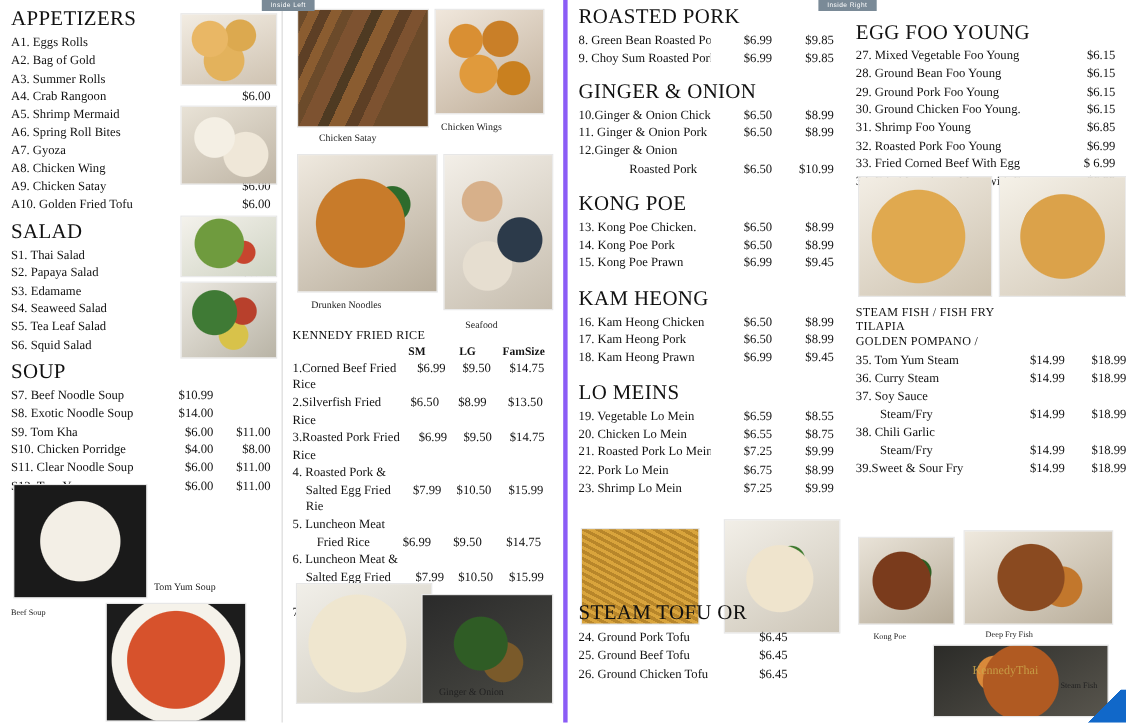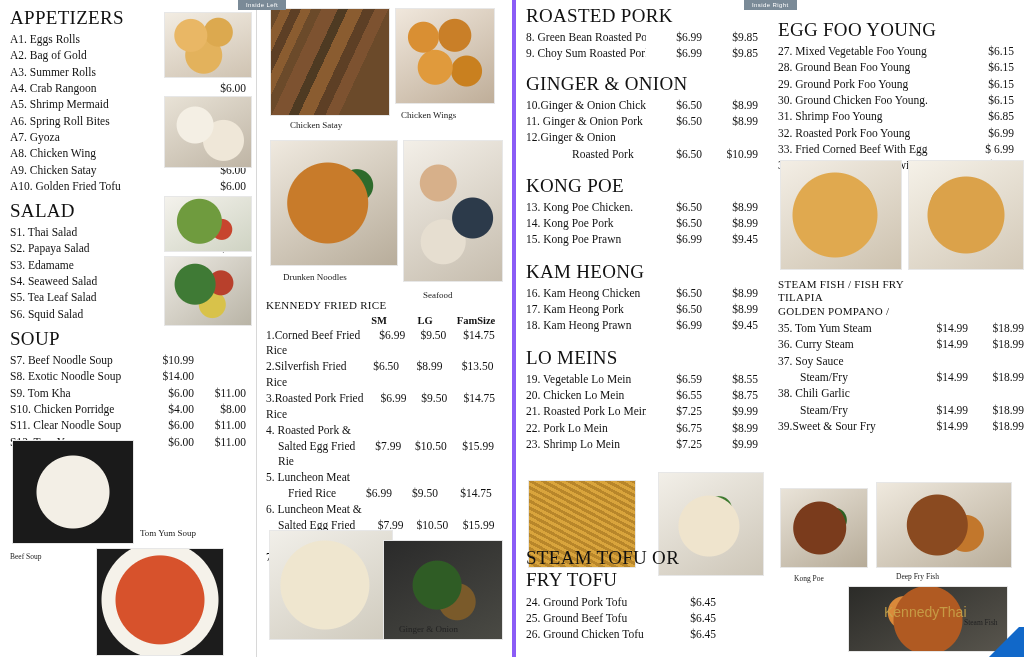--- a/index.html
+++ b/index.html
@@ -143,22 +143,22 @@
   .fr-row .p.fam { width:56px; text-align:center; }
 
   .two-price .pr { width:56px; }
   .two-price .pr2 { width:56px; }
 
   .indent { padding-left:12px; }
 
   .blue-corner { position:absolute; right:0; bottom:0; width:38px; height:30px;
     background:linear-gradient(135deg, transparent 48%, #1168c9 49%); }
 
-  .watermark { position:absolute; font-size:14px; color:#caa64b; opacity:.85;
-     font-family:Liberation Sans, sans-serif; }
+  .watermark { position:absolute; font-size:11px; color:#caa64b; opacity:.85;
+     font-family:Liberation Serif, serif; }
 </style>
 </head>
 <body>
 
 <div class="page">
 
   <div class="col col1">
     <div class="inner c1">
       <h2 class="section">APPETIZERS</h2>
       <div class="items">
@@ -478,21 +478,20 @@
             <span class="pr2">$9.99</span>
           </div>
       </div>
     </div>
 
     <div class="photo img-lomein" style="left:12px; top:480px; width:108px; height:88px;"></div>
     <div class="photo img-tofu" style="left:142px; top:472px; width:106px; height:104px;"></div>
 
     <div style="position:absolute; left:10px; top:548px; width:246px;">
       <h2 class="section" style="line-height:1.1">STEAM TOFU OR</h2>
-      <h2 class="section" style="line-height:1.1; margin-top:-2px">FRY TOFU</h2>
       <div class="items" style="margin-top:2px">
         <div class="row">
             <span class="nm">24. Ground Pork  Tofu</span>
             <span class="pr" style="width:56px">$6.45</span>
             <span style="width:56px"></span>
           </div>
         <div class="row">
             <span class="nm">25. Ground Beef  Tofu</span>
             <span class="pr" style="width:56px">$6.45</span>
             <span style="width:56px"></span>

